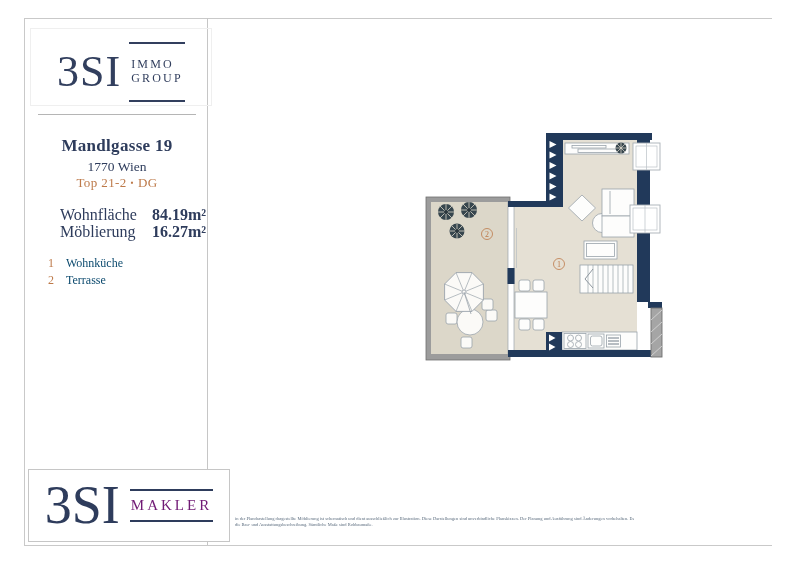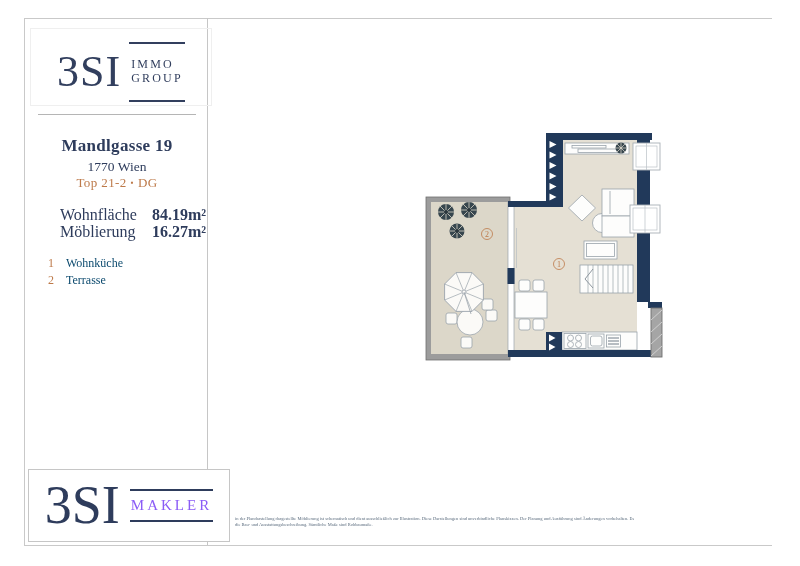--- a/index.html
+++ b/index.html
@@ -35,21 +35,21 @@
   .llabel{color:#0c4a6e;}
 
   
   .plan{position:absolute;left:420px;top:110px;width:272px;height:272px;}
 
   
   .makler-box{position:absolute;left:28px;top:469px;width:200px;height:71px;background:#fff;
               border:1px solid #c6c6c6;display:flex;align-items:center;justify-content:center;gap:10px;}
   .makler-box .brand{font-size:54px;line-height:.9;color:#2e3c5c;}
   .makler-sub{border-top:2px solid #2e3c5c;border-bottom:2px solid #2e3c5c;padding:7px 1px;}
-  .makler-sub div{font-size:15px;letter-spacing:3px;color:#8b5cf6;line-height:1;}
+  .makler-sub div{font-size:15px;letter-spacing:3px;color:#701a75;line-height:1;}
 
   
   .disclaimer{position:absolute;left:235px;top:515px;width:780px;font-size:9px;line-height:1.45;
               color:#5a6b7d;transform:scale(.5);transform-origin:0 0;
               font-family:"Liberation Serif","DejaVu Serif",serif;}
   .disclaimer div{white-space:nowrap;}
 </style>
 </head>
 <body>
 

